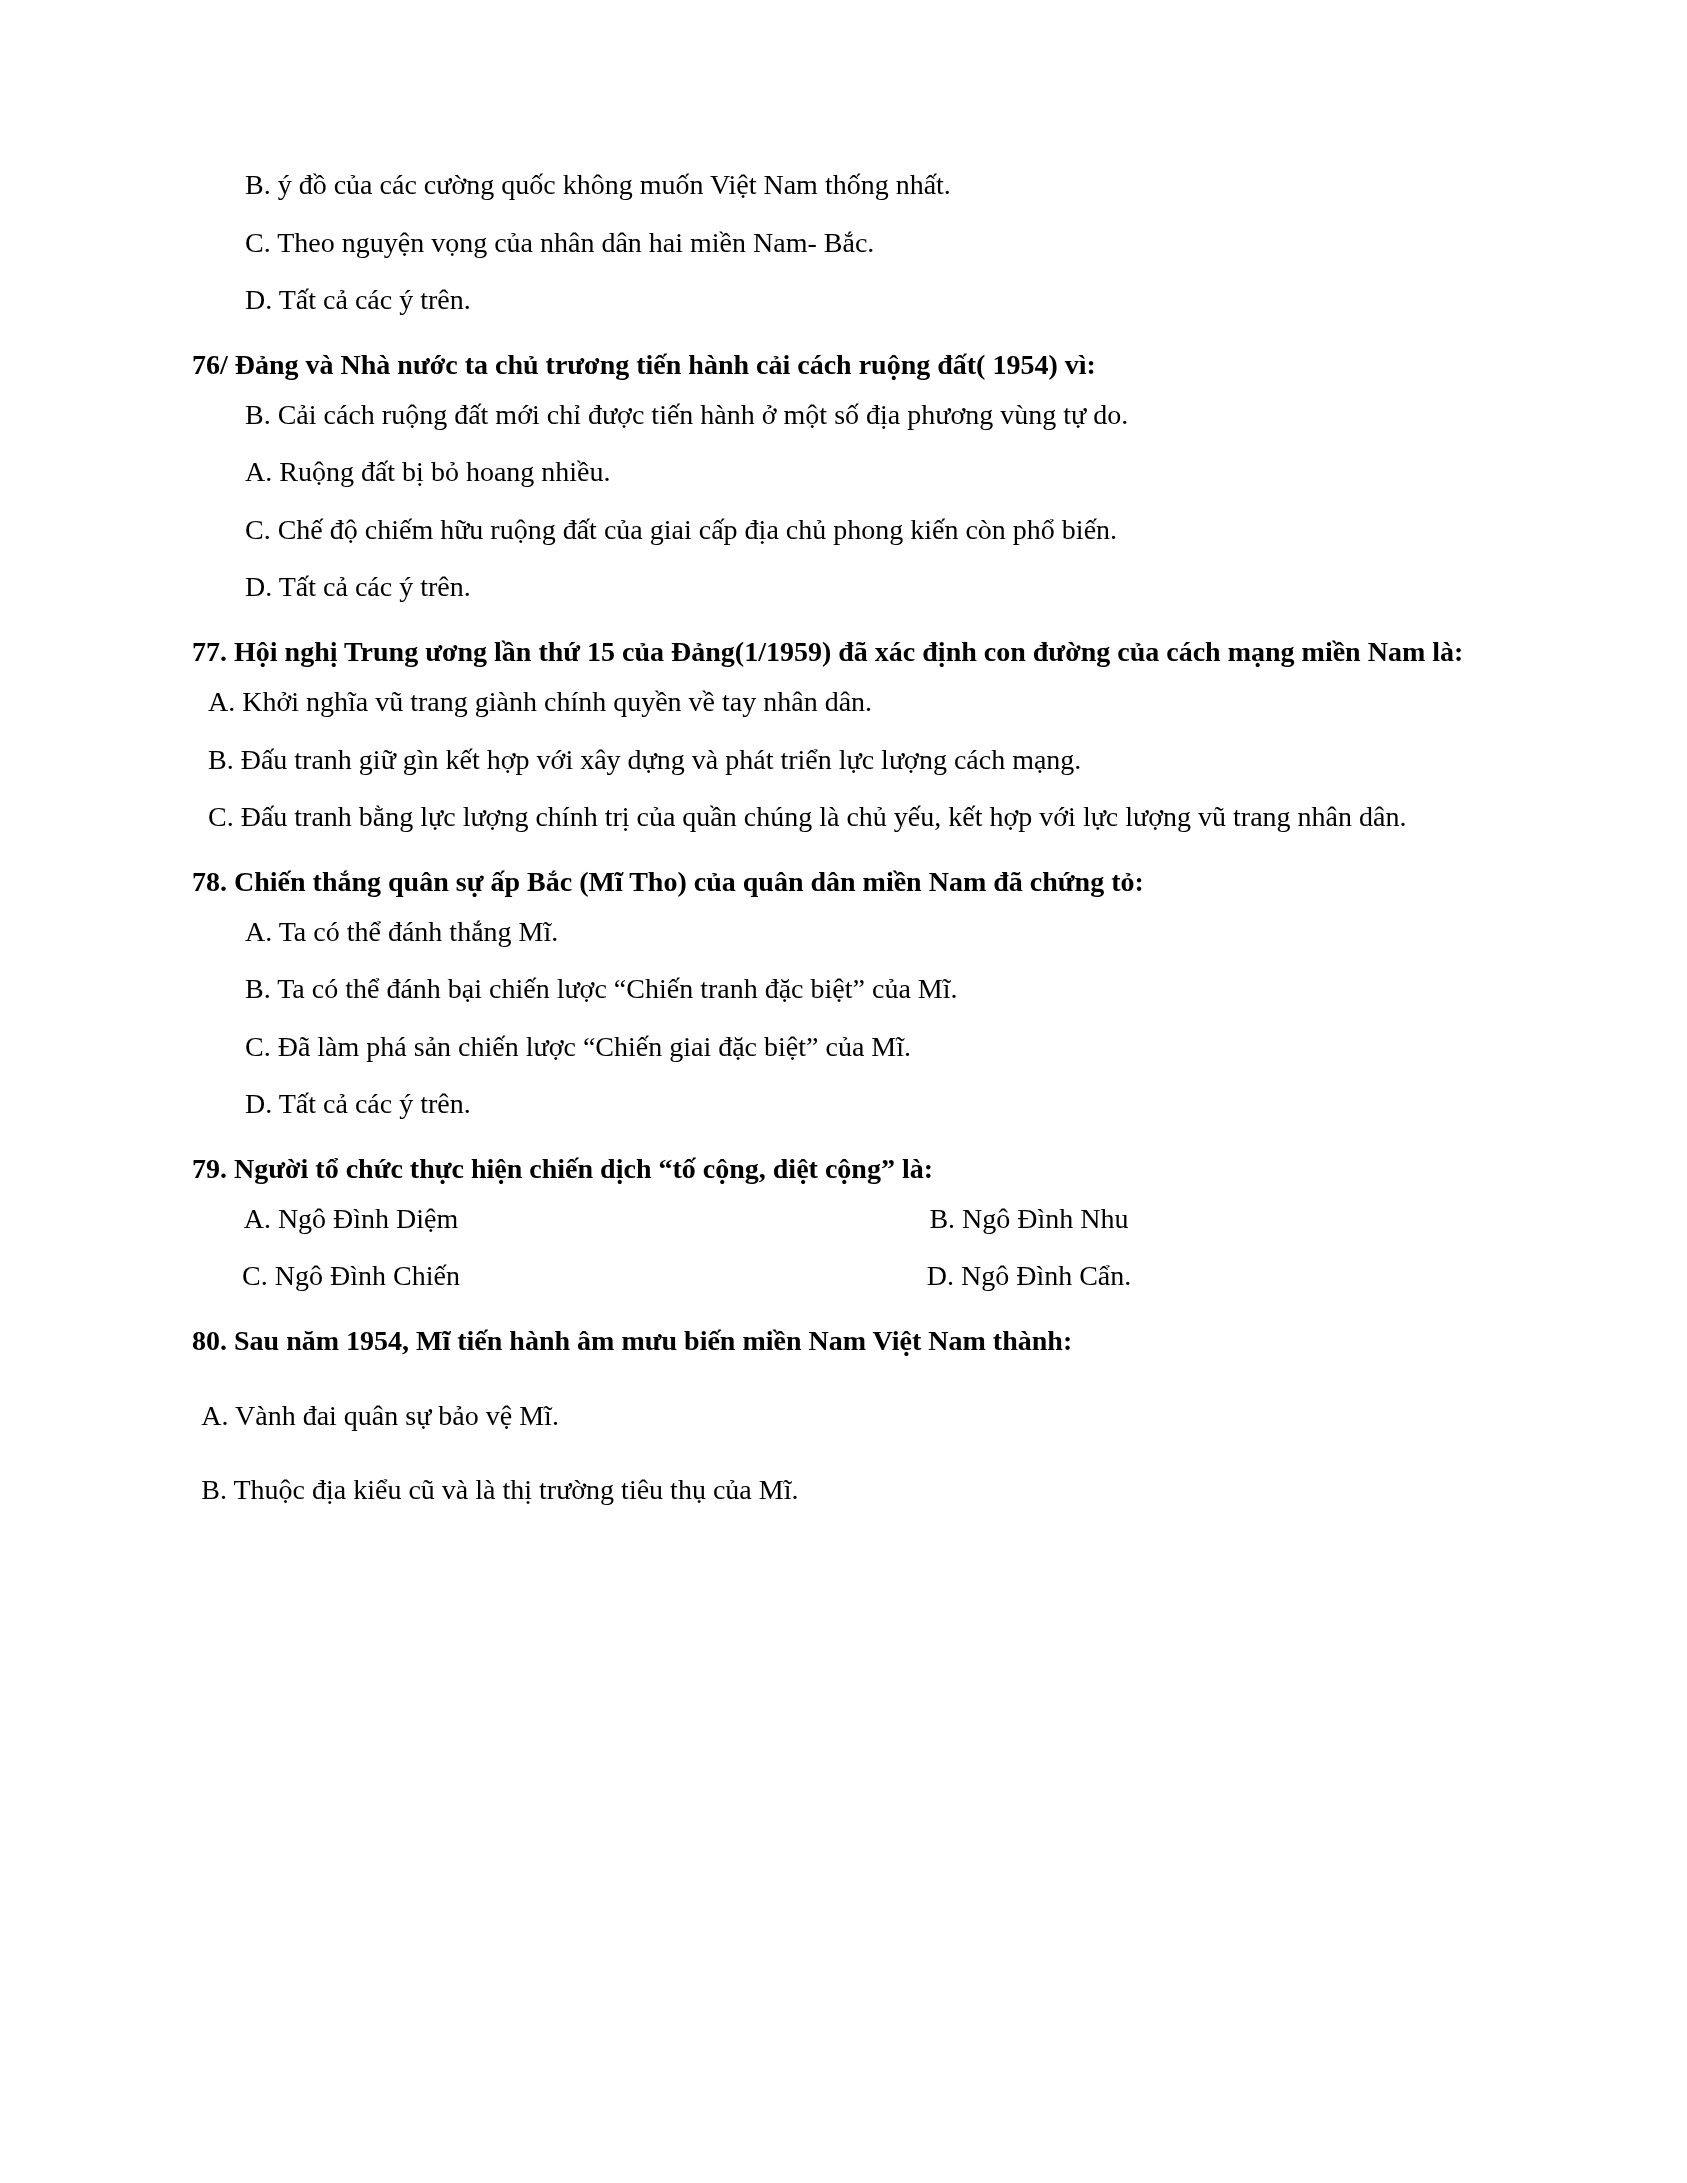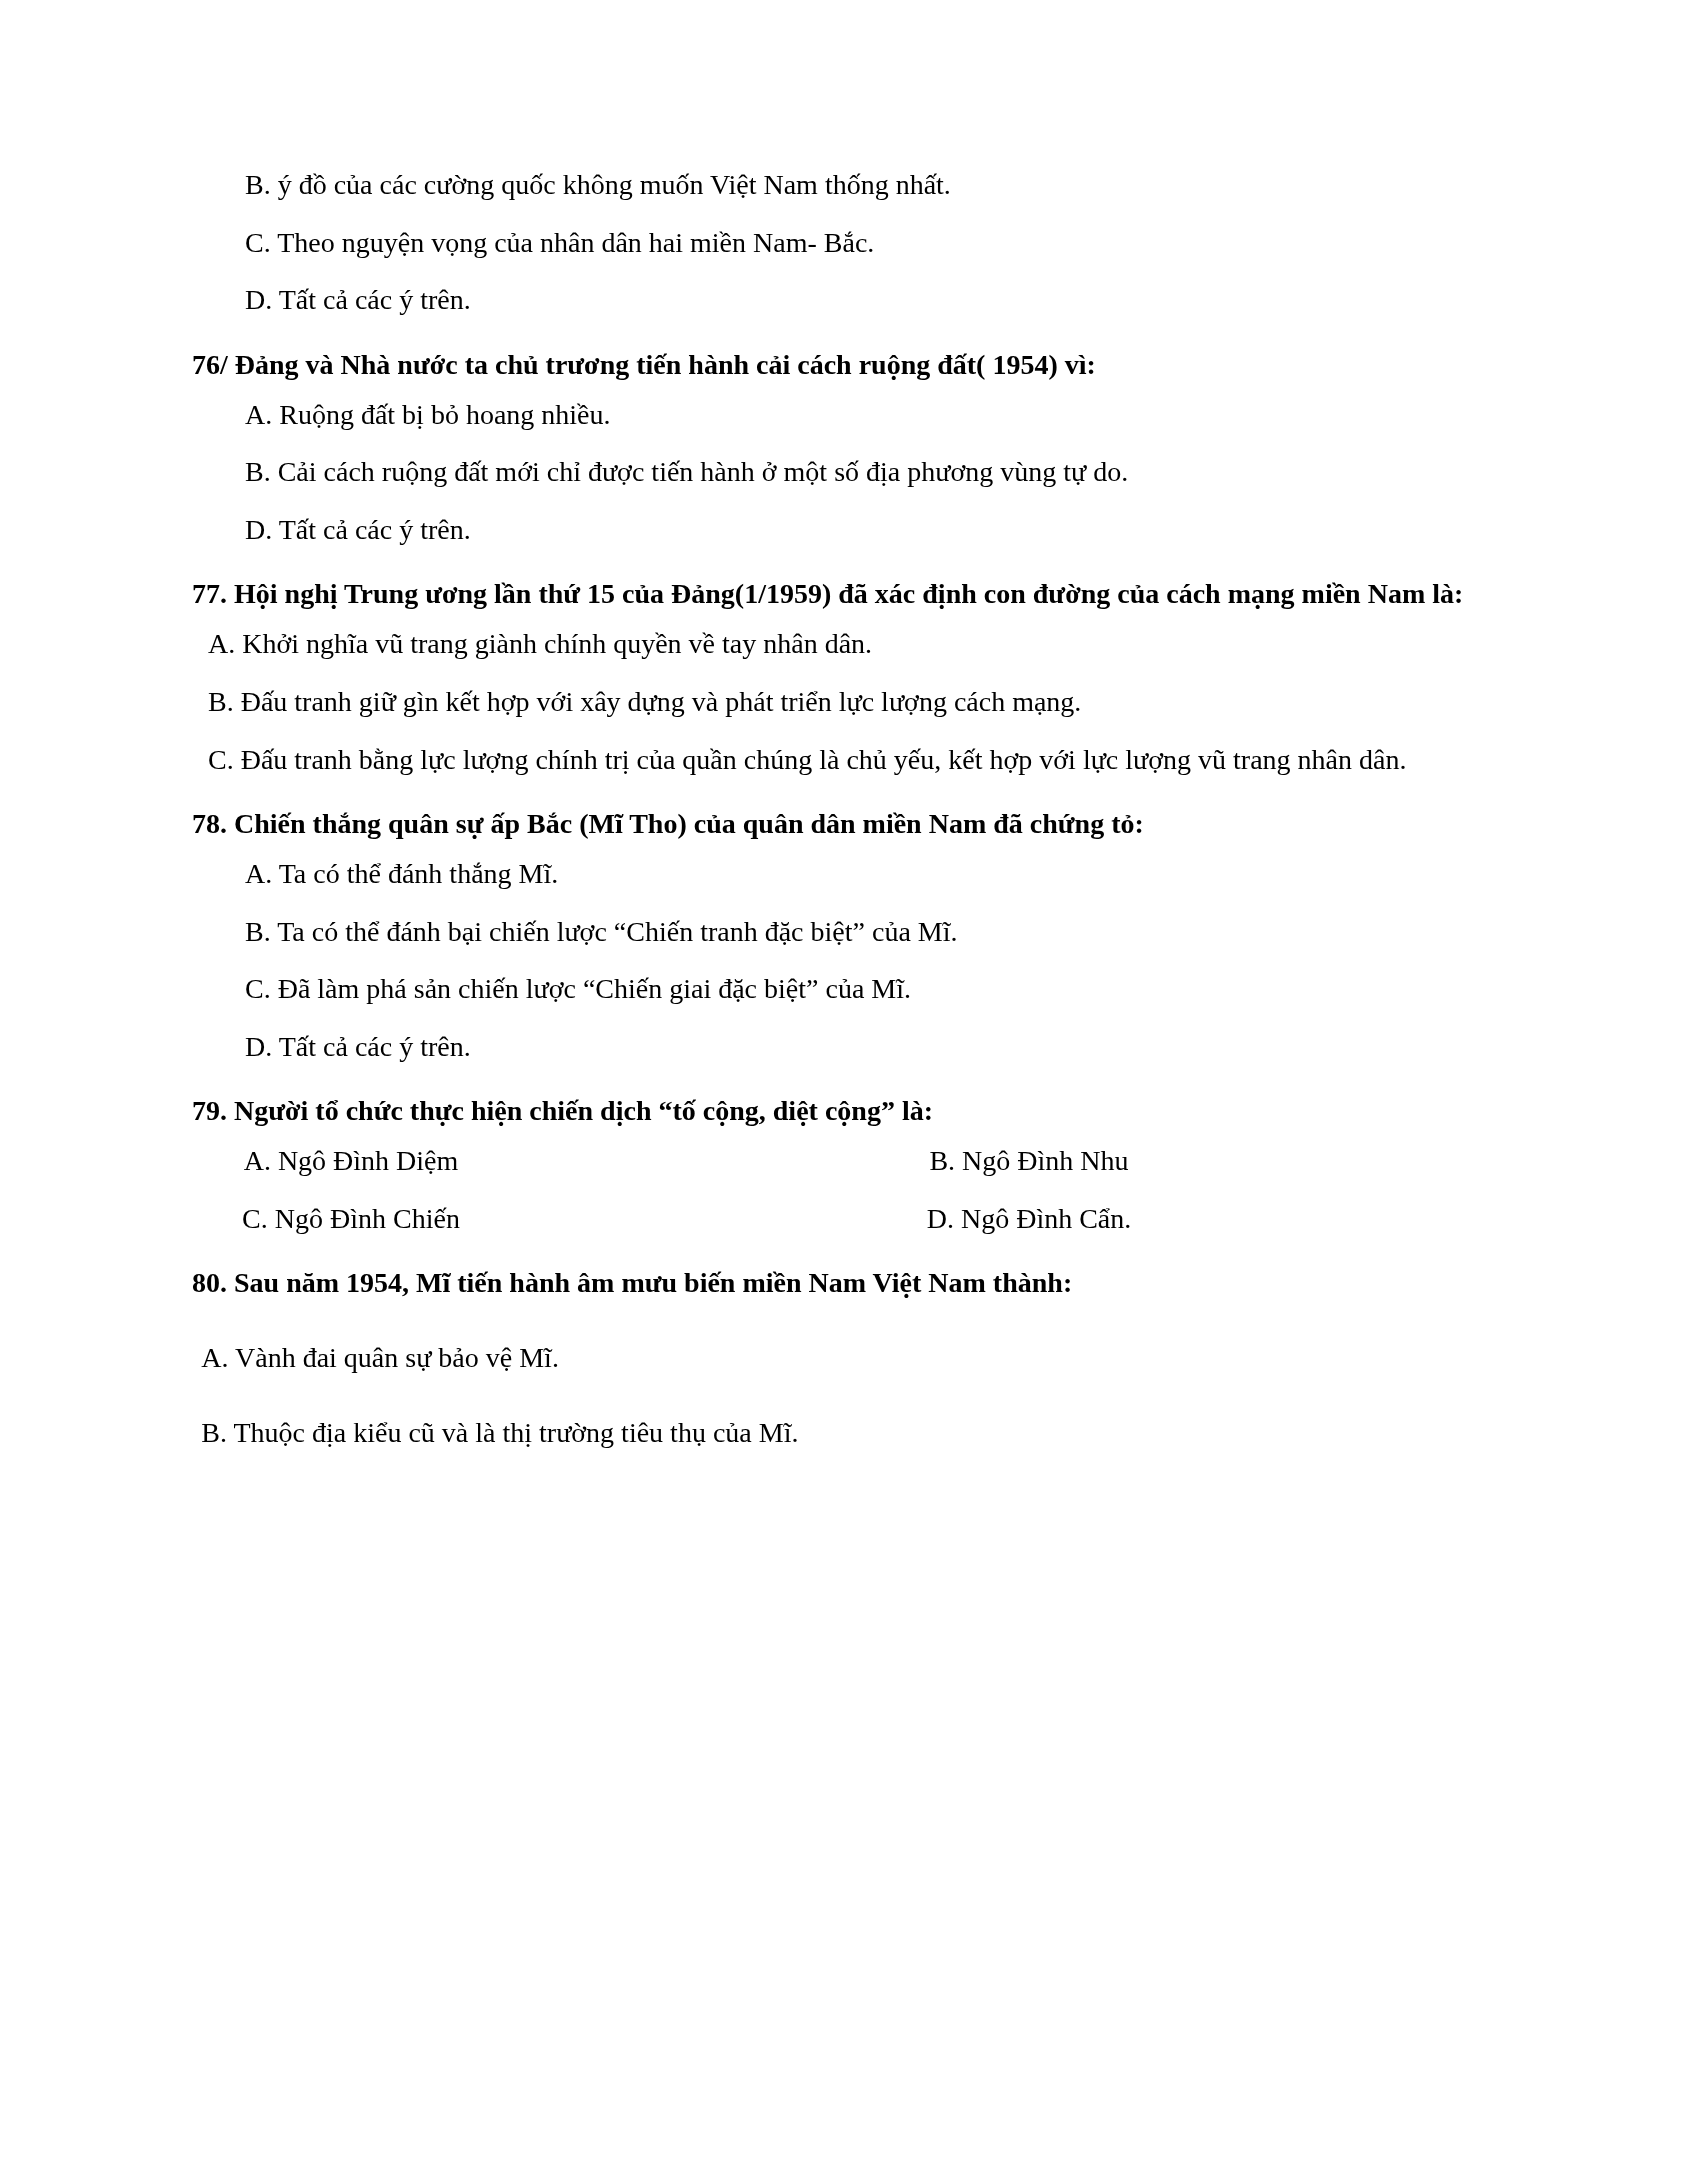--- a/index.html
+++ b/index.html
@@ -70,22 +70,23 @@
 <div class="page">
 
   <div class="block">
     <div class="opt justify-para">B.  ý đồ của các cường quốc không muốn Việt Nam thống nhất.</div>
     <div class="opt justify-para">C.  Theo nguyện vọng của nhân dân hai miền Nam- Bắc.</div>
     <div class="opt justify-para">D.  Tất cả các ý trên.</div>
   </div>
 
   <div class="block">
     <div class="q-head">76/ Đảng và Nhà nước ta chủ trương tiến hành cải cách ruộng đất( 1954) vì:</div>
+    <div class="opt justify-para">B.  Cải cách ruộng đất mới chỉ được tiến hành ở một số địa phương vùng tự do.</div>
     <div class="opt justify-para">A.  Ruộng đất bị bỏ hoang nhiều.</div>
-    <div class="opt justify-para">B.  Cải cách ruộng đất mới chỉ được tiến hành ở một số địa phương vùng tự do.</div>
+    <div class="opt justify-para">C.  Chế độ chiếm hữu ruộng đất của giai cấp địa chủ phong kiến còn phổ biến.</div>
     <div class="opt justify-para">D.  Tất cả các ý trên.</div>
   </div>
 
   <div class="block">
     <div class="q-head justify-para">77. Hội nghị Trung ương lần thứ 15 của Đảng(1/1959) đã xác định con đường của cách mạng miền Nam là:</div>
     <div class="opt justify-para hang-indent">A.  Khởi nghĩa vũ trang giành chính quyền về tay nhân dân.</div>
     <div class="opt justify-para hang-indent">B.  Đấu tranh giữ gìn kết hợp với xây dựng và phát triển lực lượng cách mạng.</div>
     <div class="opt justify-para hang-indent">C.  Đấu tranh bằng lực lượng chính trị của quần chúng là chủ yếu, kết hợp với lực lượng vũ trang nhân dân.</div>
   </div>
 

